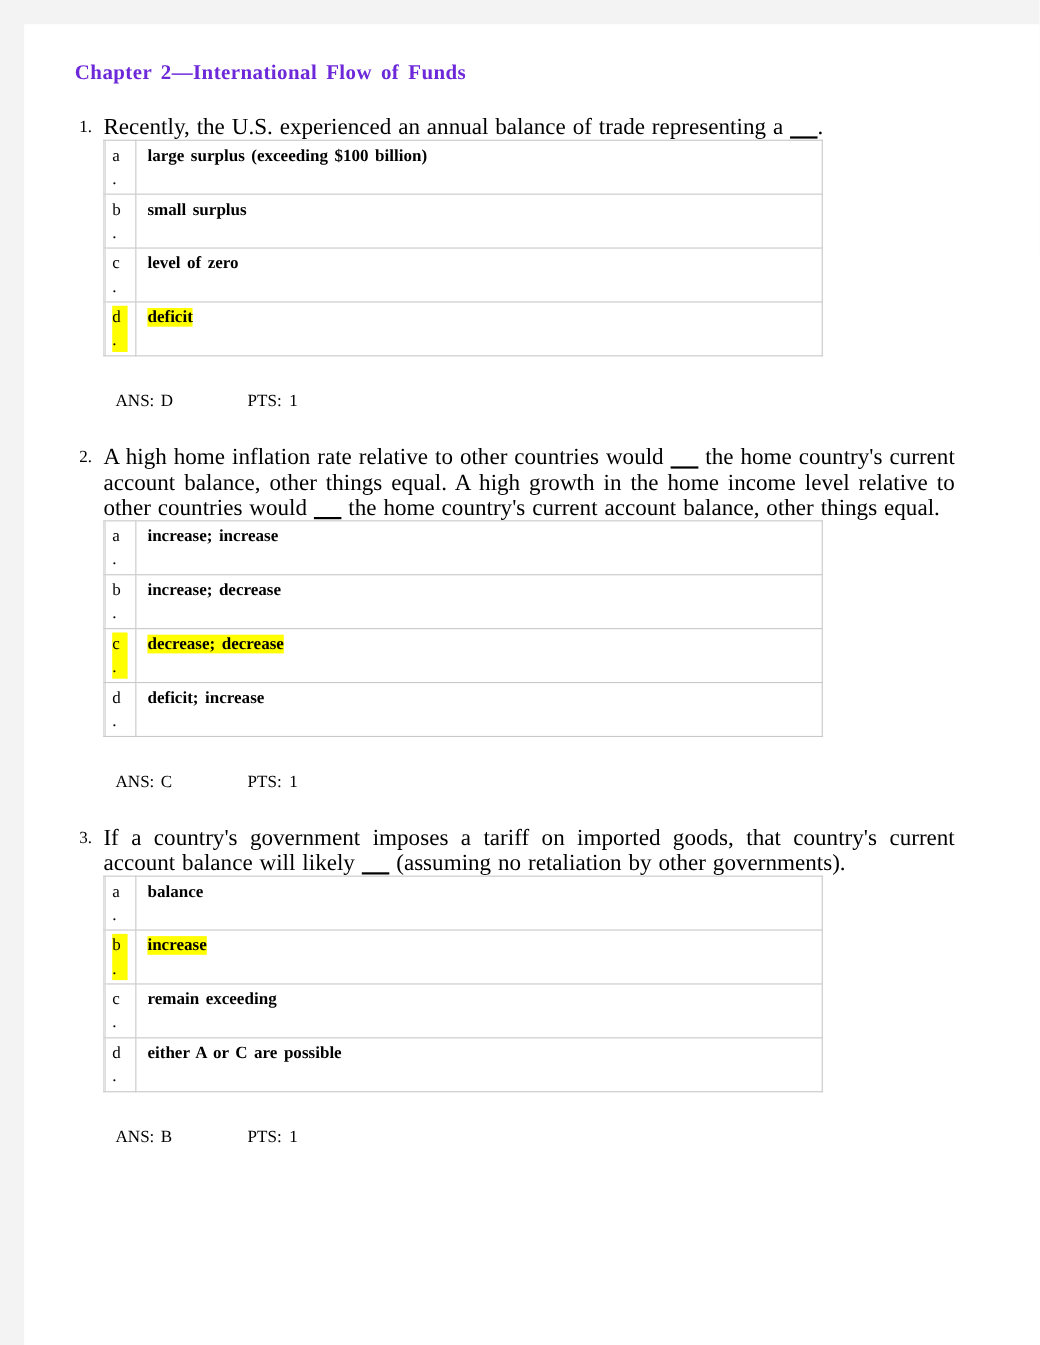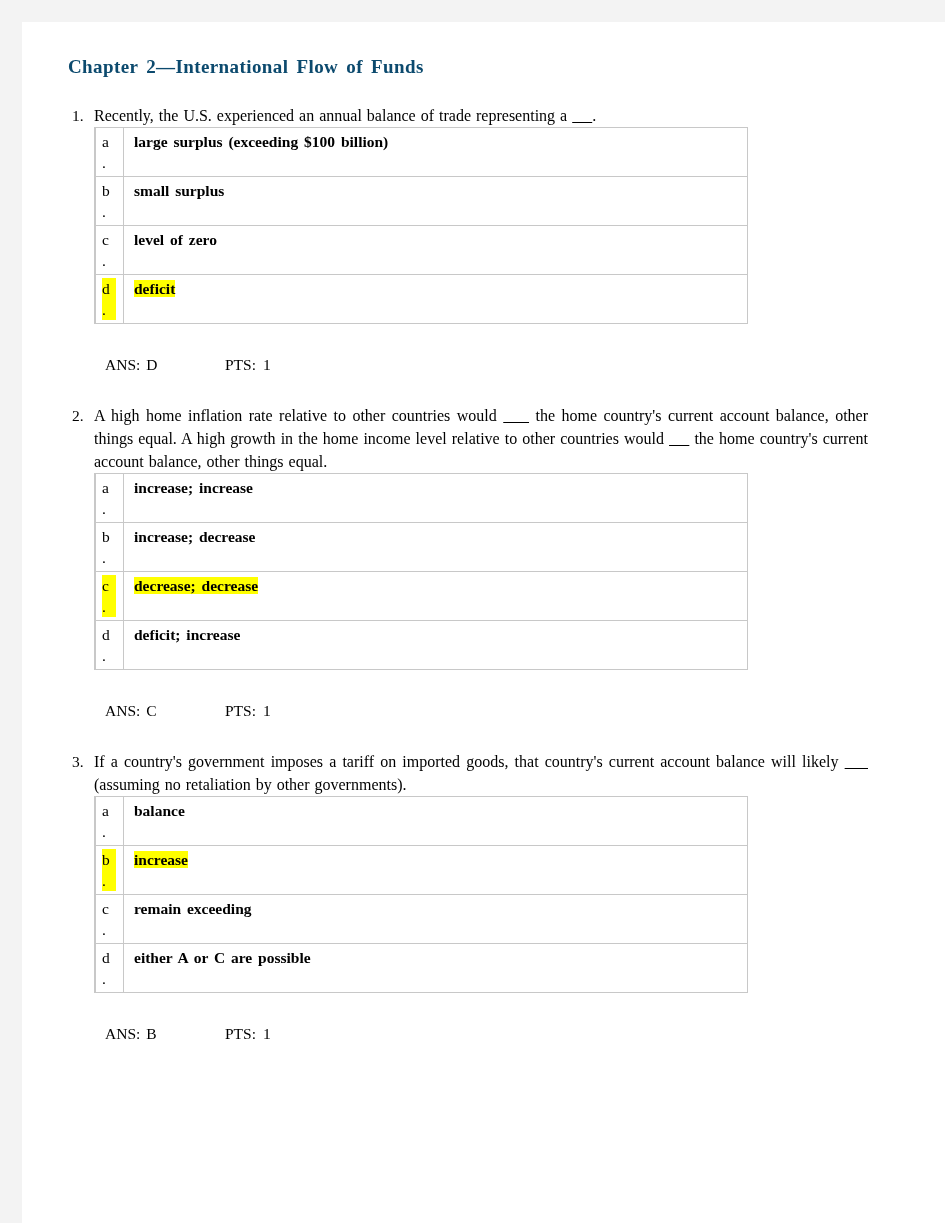--- a/index.html
+++ b/index.html
@@ -24,21 +24,21 @@
   .content {
     position: absolute;
     left: 46px;
     top: 34px;
     width: 800px;
   }
   .chapter-title {
     font-size: 19px;
     font-weight: bold;
     letter-spacing: 0.4px;
-    color: #0c4a6e;
+    color: #6d28d9;
     margin: 0 0 26px 0;
     word-spacing: 3px;
   }
   .question-block {
     margin-bottom: 6px;
   }
   .q-row {
     display: flex;
     align-items: flex-start;
   }
@@ -47,21 +47,21 @@
     flex: 0 0 26px;
     font-size: 15.5px;
     line-height: 23px;
     text-align: left;
     padding-left: 4px;
     box-sizing: border-box;
     color: #000;
   }
   .q-text {
     flex: 1;
-    font-size: 16px;
+    font-size: 21px;
     line-height: 23px;
     text-align: justify;
     text-justify: inter-word;
     color: #000;
     word-spacing: 1px;
     font-family: Liberation Serif, serif;
   }
   .q-text .blank {
     text-decoration: underline;
     letter-spacing: 0px;

